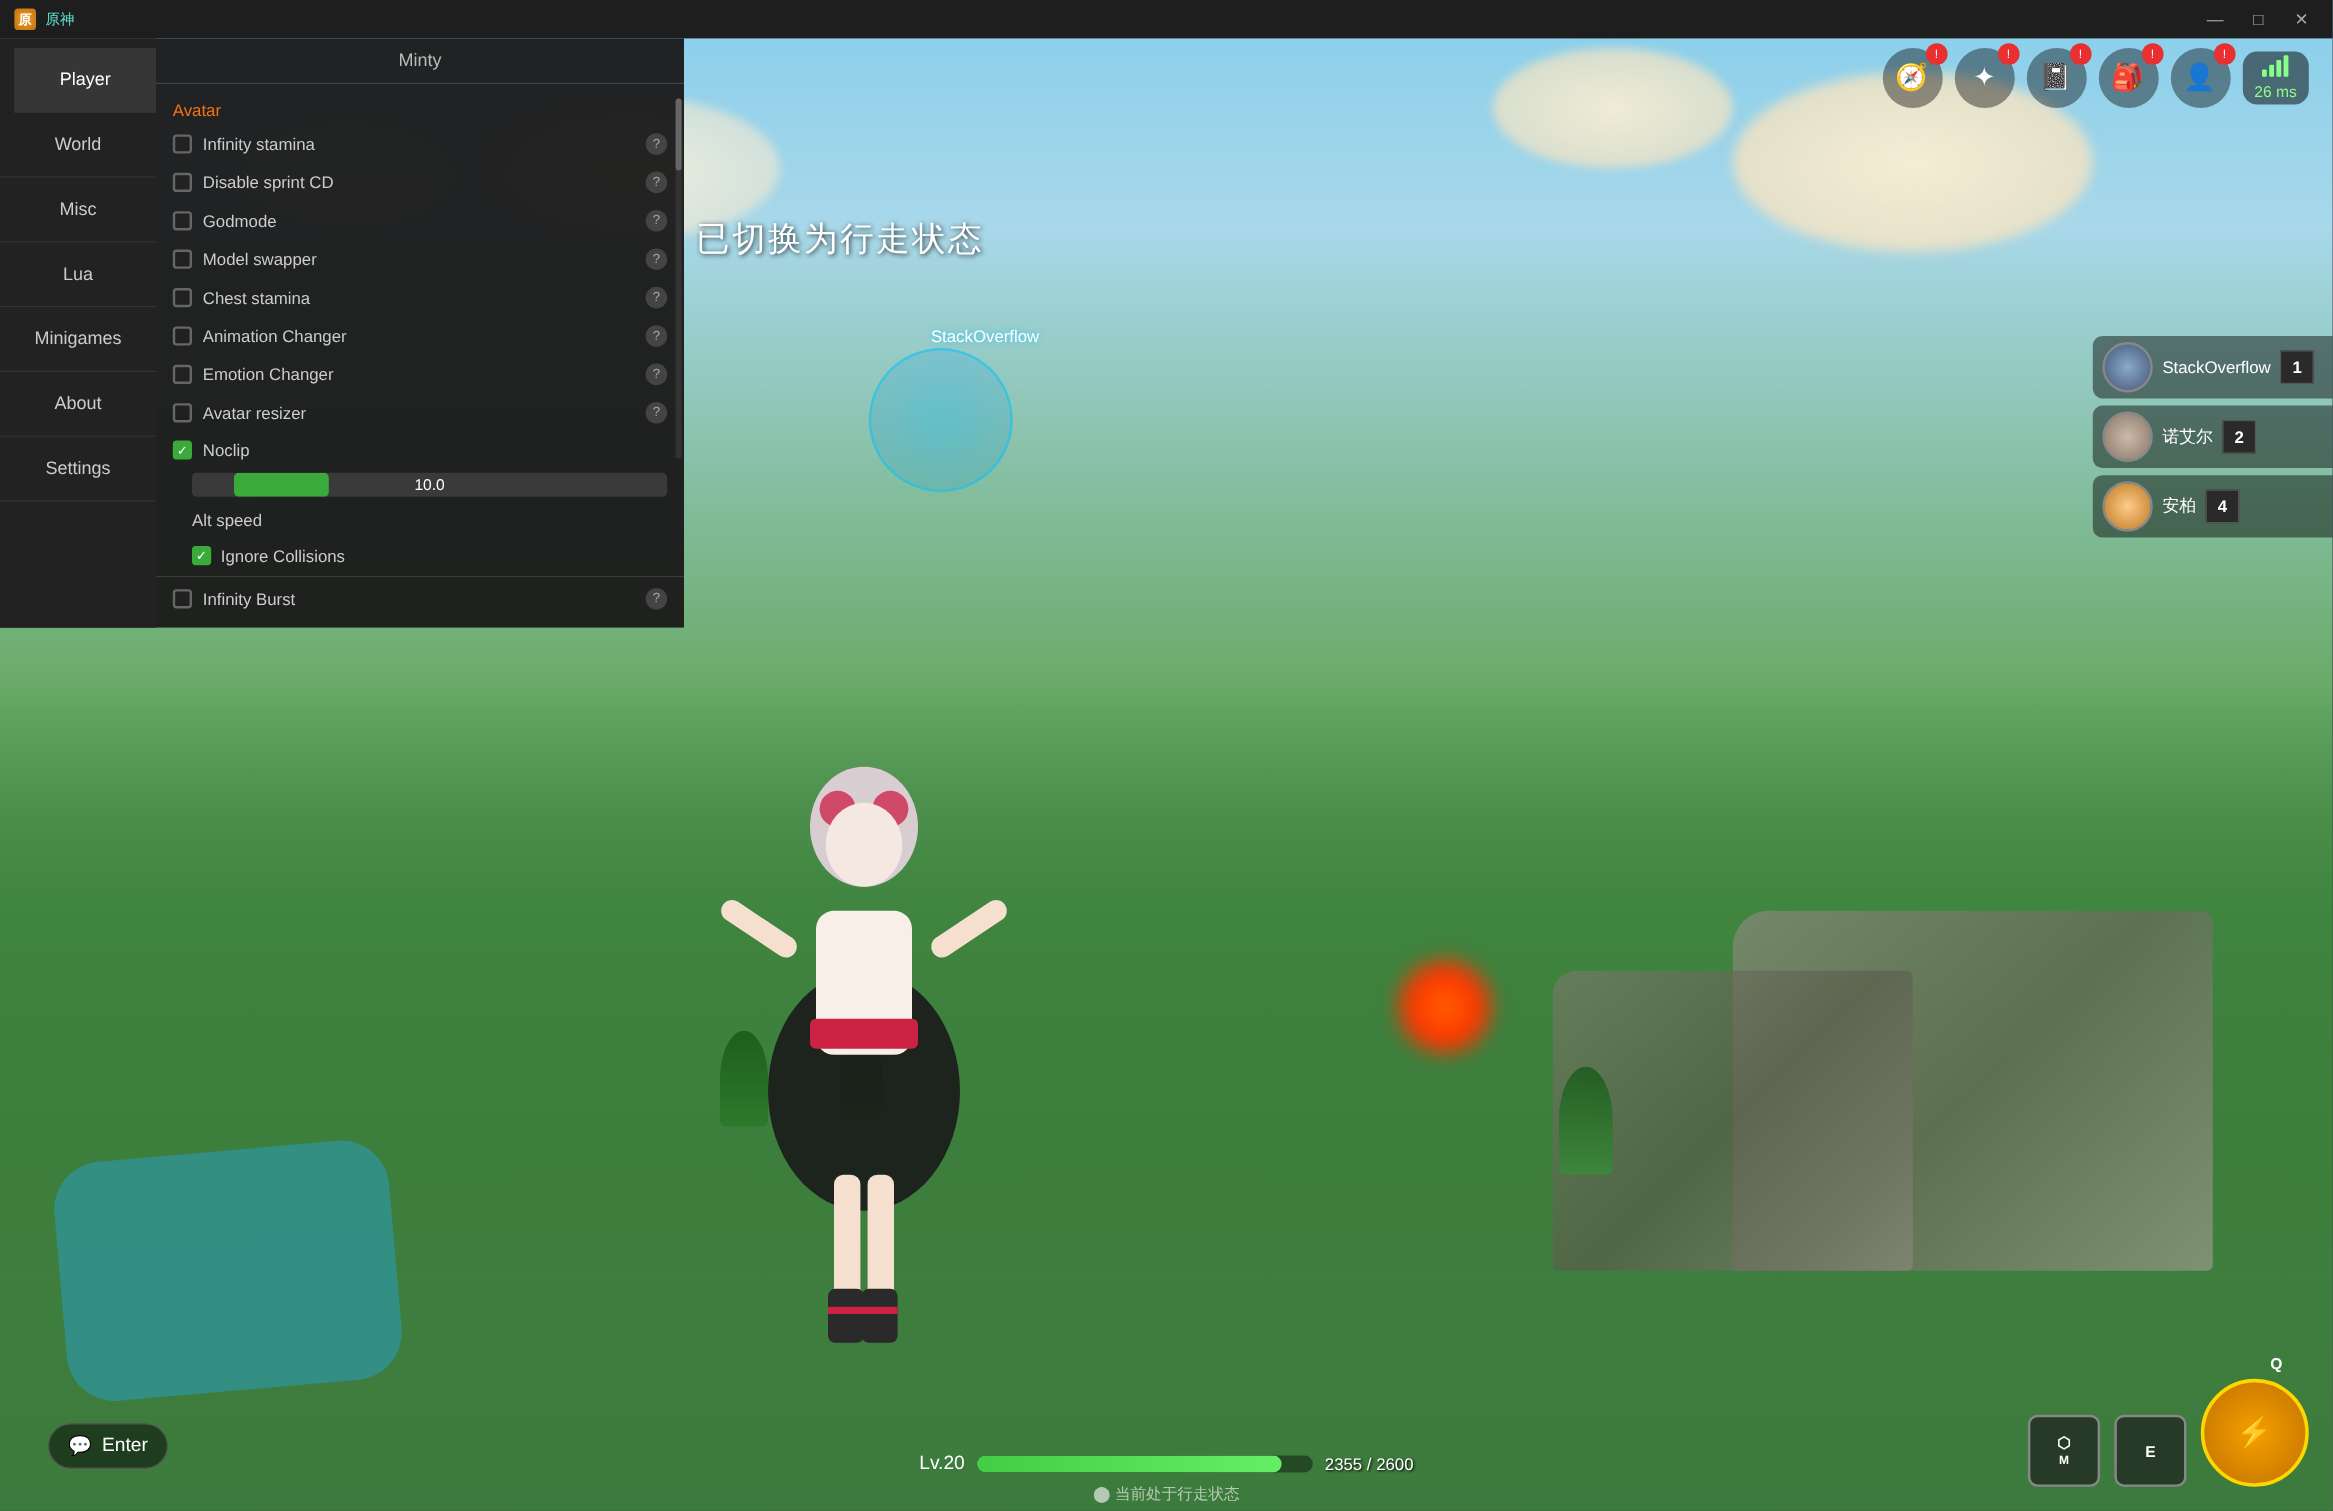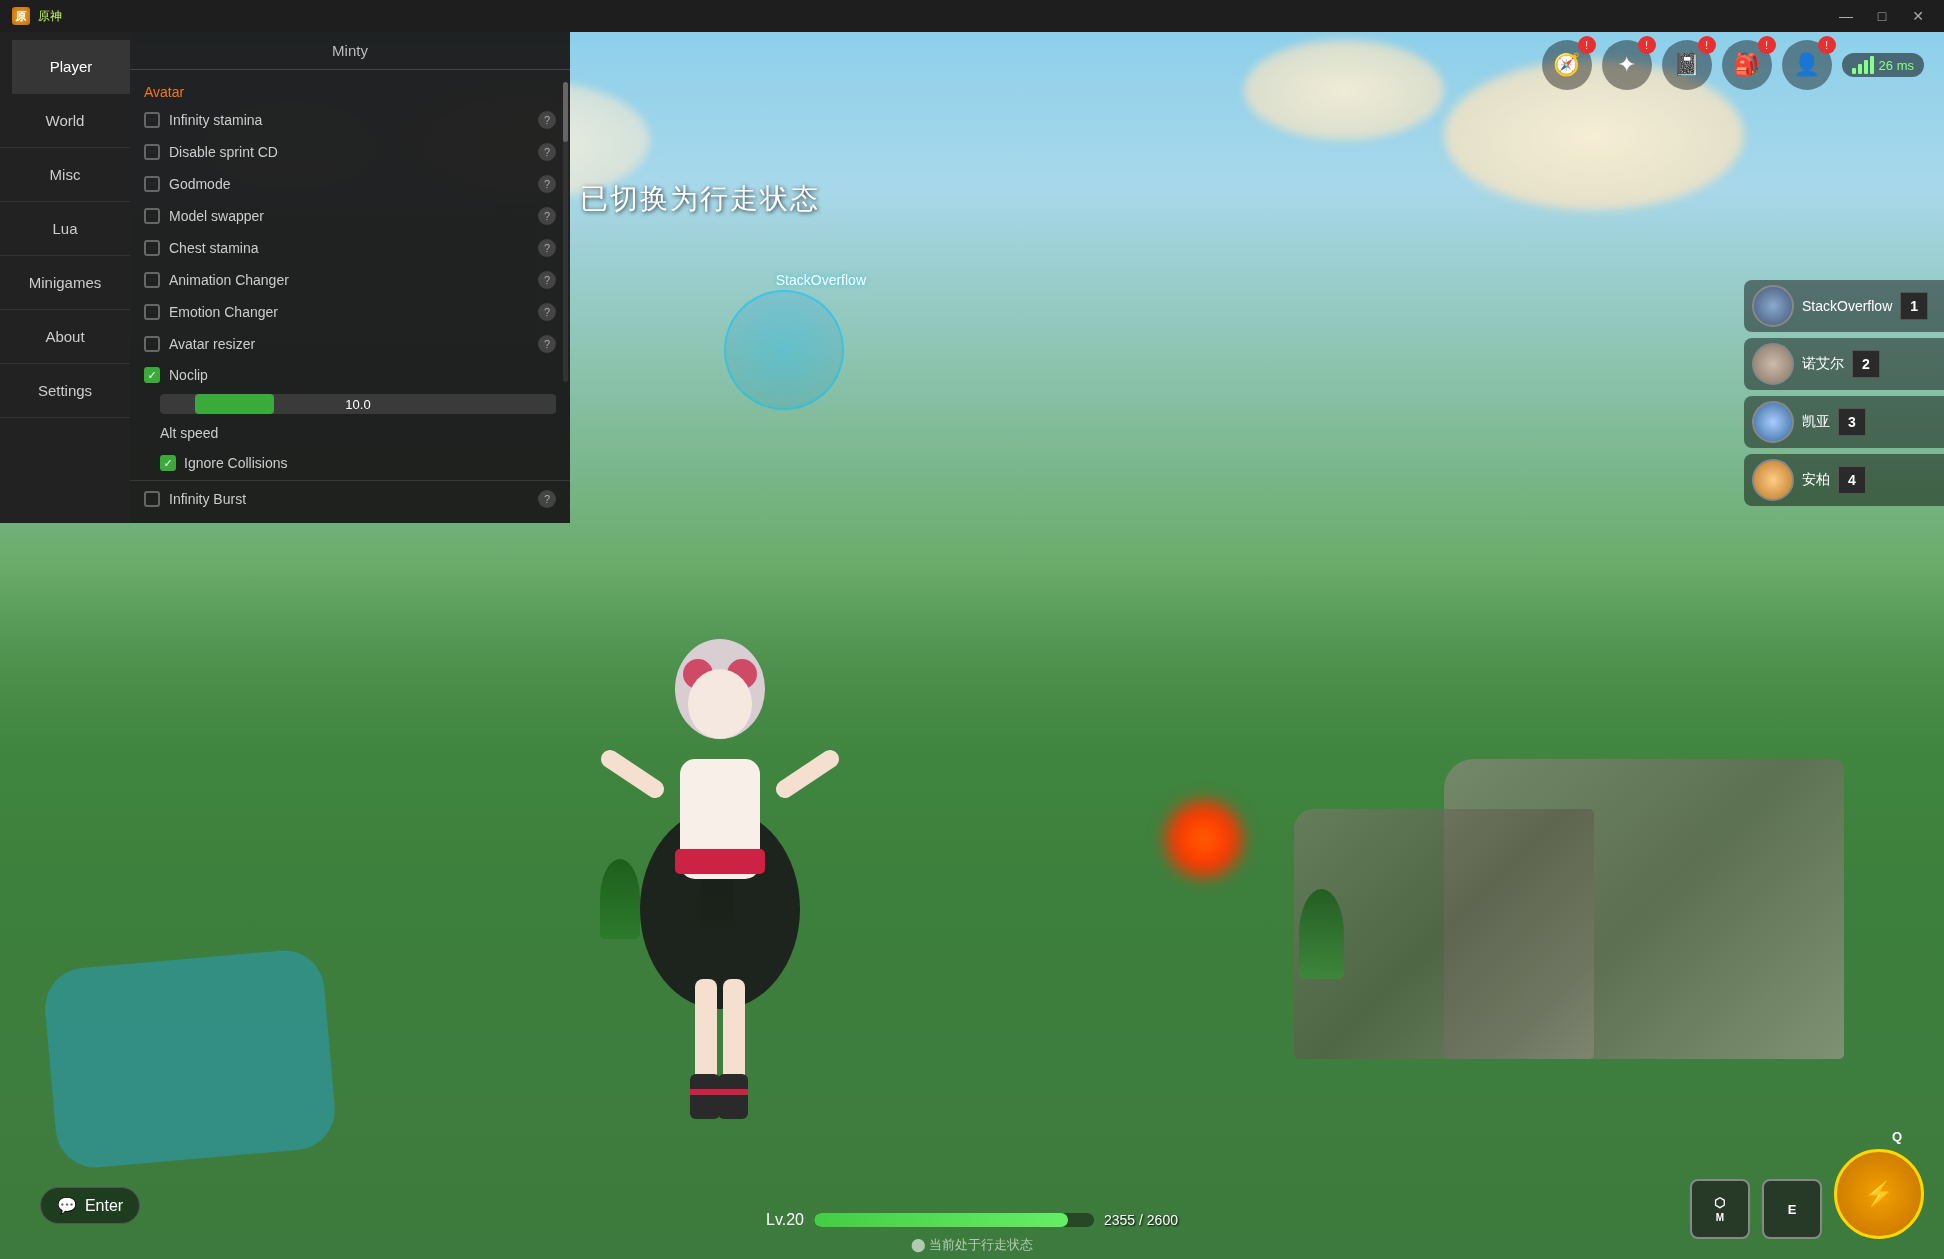--- a/index.html
+++ b/index.html
@@ -45,21 +45,21 @@
       background: radial-gradient(circle, #f0a020, #c07010);
       border-radius: 3px;
       display: flex;
       align-items: center;
       justify-content: center;
       color: white;
       font-size: 11px;
       font-weight: bold;
     }
     .title-bar-text {
-      color: #bef264;
+      color: #5eead4;
       font-size: 12px;
       flex: 1;
     }
     .title-bar-controls {
       display: flex;
       gap: 8px;
     }
     .title-btn {
       width: 28px;
       height: 22px;
@@ -113,20 +113,21 @@
     }
     .ping-display {
       background: rgba(0,0,0,0.5);
       border-radius: 12px;
       padding: 3px 10px;
       color: #88ff88;
       font-size: 13px;
       display: flex;
       align-items: center;
       gap: 5px;
+      flex-direction: column;
     }
     .ping-bars {
       display: flex;
       gap: 2px;
       align-items: flex-end;
     }
     .ping-bar {
       width: 4px;
       background: #88ff88;
       border-radius: 1px;
@@ -583,25 +584,20 @@
     <div class="party-avatar" style="background:radial-gradient(circle,#88aacc,#445577);"></div>
     <span class="party-name">StackOverflow</span>
     <div class="party-number">1</div>
   </div>
   <div class="party-member">
     <div class="party-avatar" style="background:radial-gradient(circle,#ccbbaa,#887766);"></div>
     <span class="party-name">诺艾尔</span>
     <div class="party-number">2</div>
   </div>
   <div class="party-member">
-    <div class="party-avatar" style="background:radial-gradient(circle,#aaccff,#336699);"></div>
-    <span class="party-name">凯亚</span>
-    <div class="party-number">3</div>
-  </div>
-  <div class="party-member">
     <div class="party-avatar" style="background:radial-gradient(circle,#ffcc88,#bb7722);"></div>
     <span class="party-name">安柏</span>
     <div class="party-number">4</div>
   </div>
 </div>
 
 <div style="position:absolute;bottom:130px;left:580px;width:280px;height:520px;z-index:6;display:flex;align-items:flex-end;justify-content:center;">
   <svg width="260" height="500" viewBox="0 0 260 500">
 
     <ellipse cx="130" cy="60" rx="45" ry="50" fill="#e8d5e0" opacity="0.9"></ellipse>

